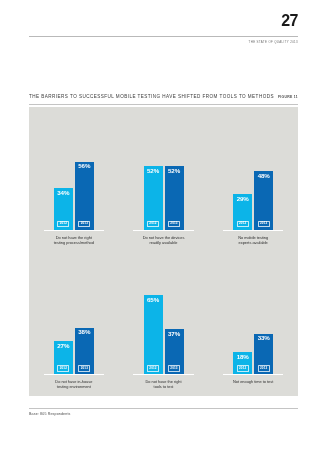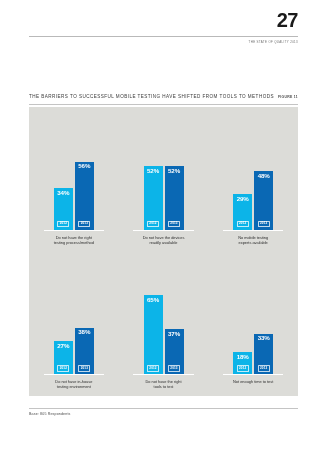--- a/index.html
+++ b/index.html
@@ -23,21 +23,21 @@
 
   
   .page-header {
     position: absolute;
     left: 29px;
     right: 22px;
     top: 10px;
   }
   .page-number {
     text-align: right;
-    font-size: 20px;
+    font-size: 16px;
     font-weight: bold;
     line-height: 21px;
     letter-spacing: -0.5px;
     color: #1a1a1a;
   }
   .header-rule {
     margin-top: 5px;
     border-top: 0.6px solid #b9b9b9;
     height: 0;
   }

